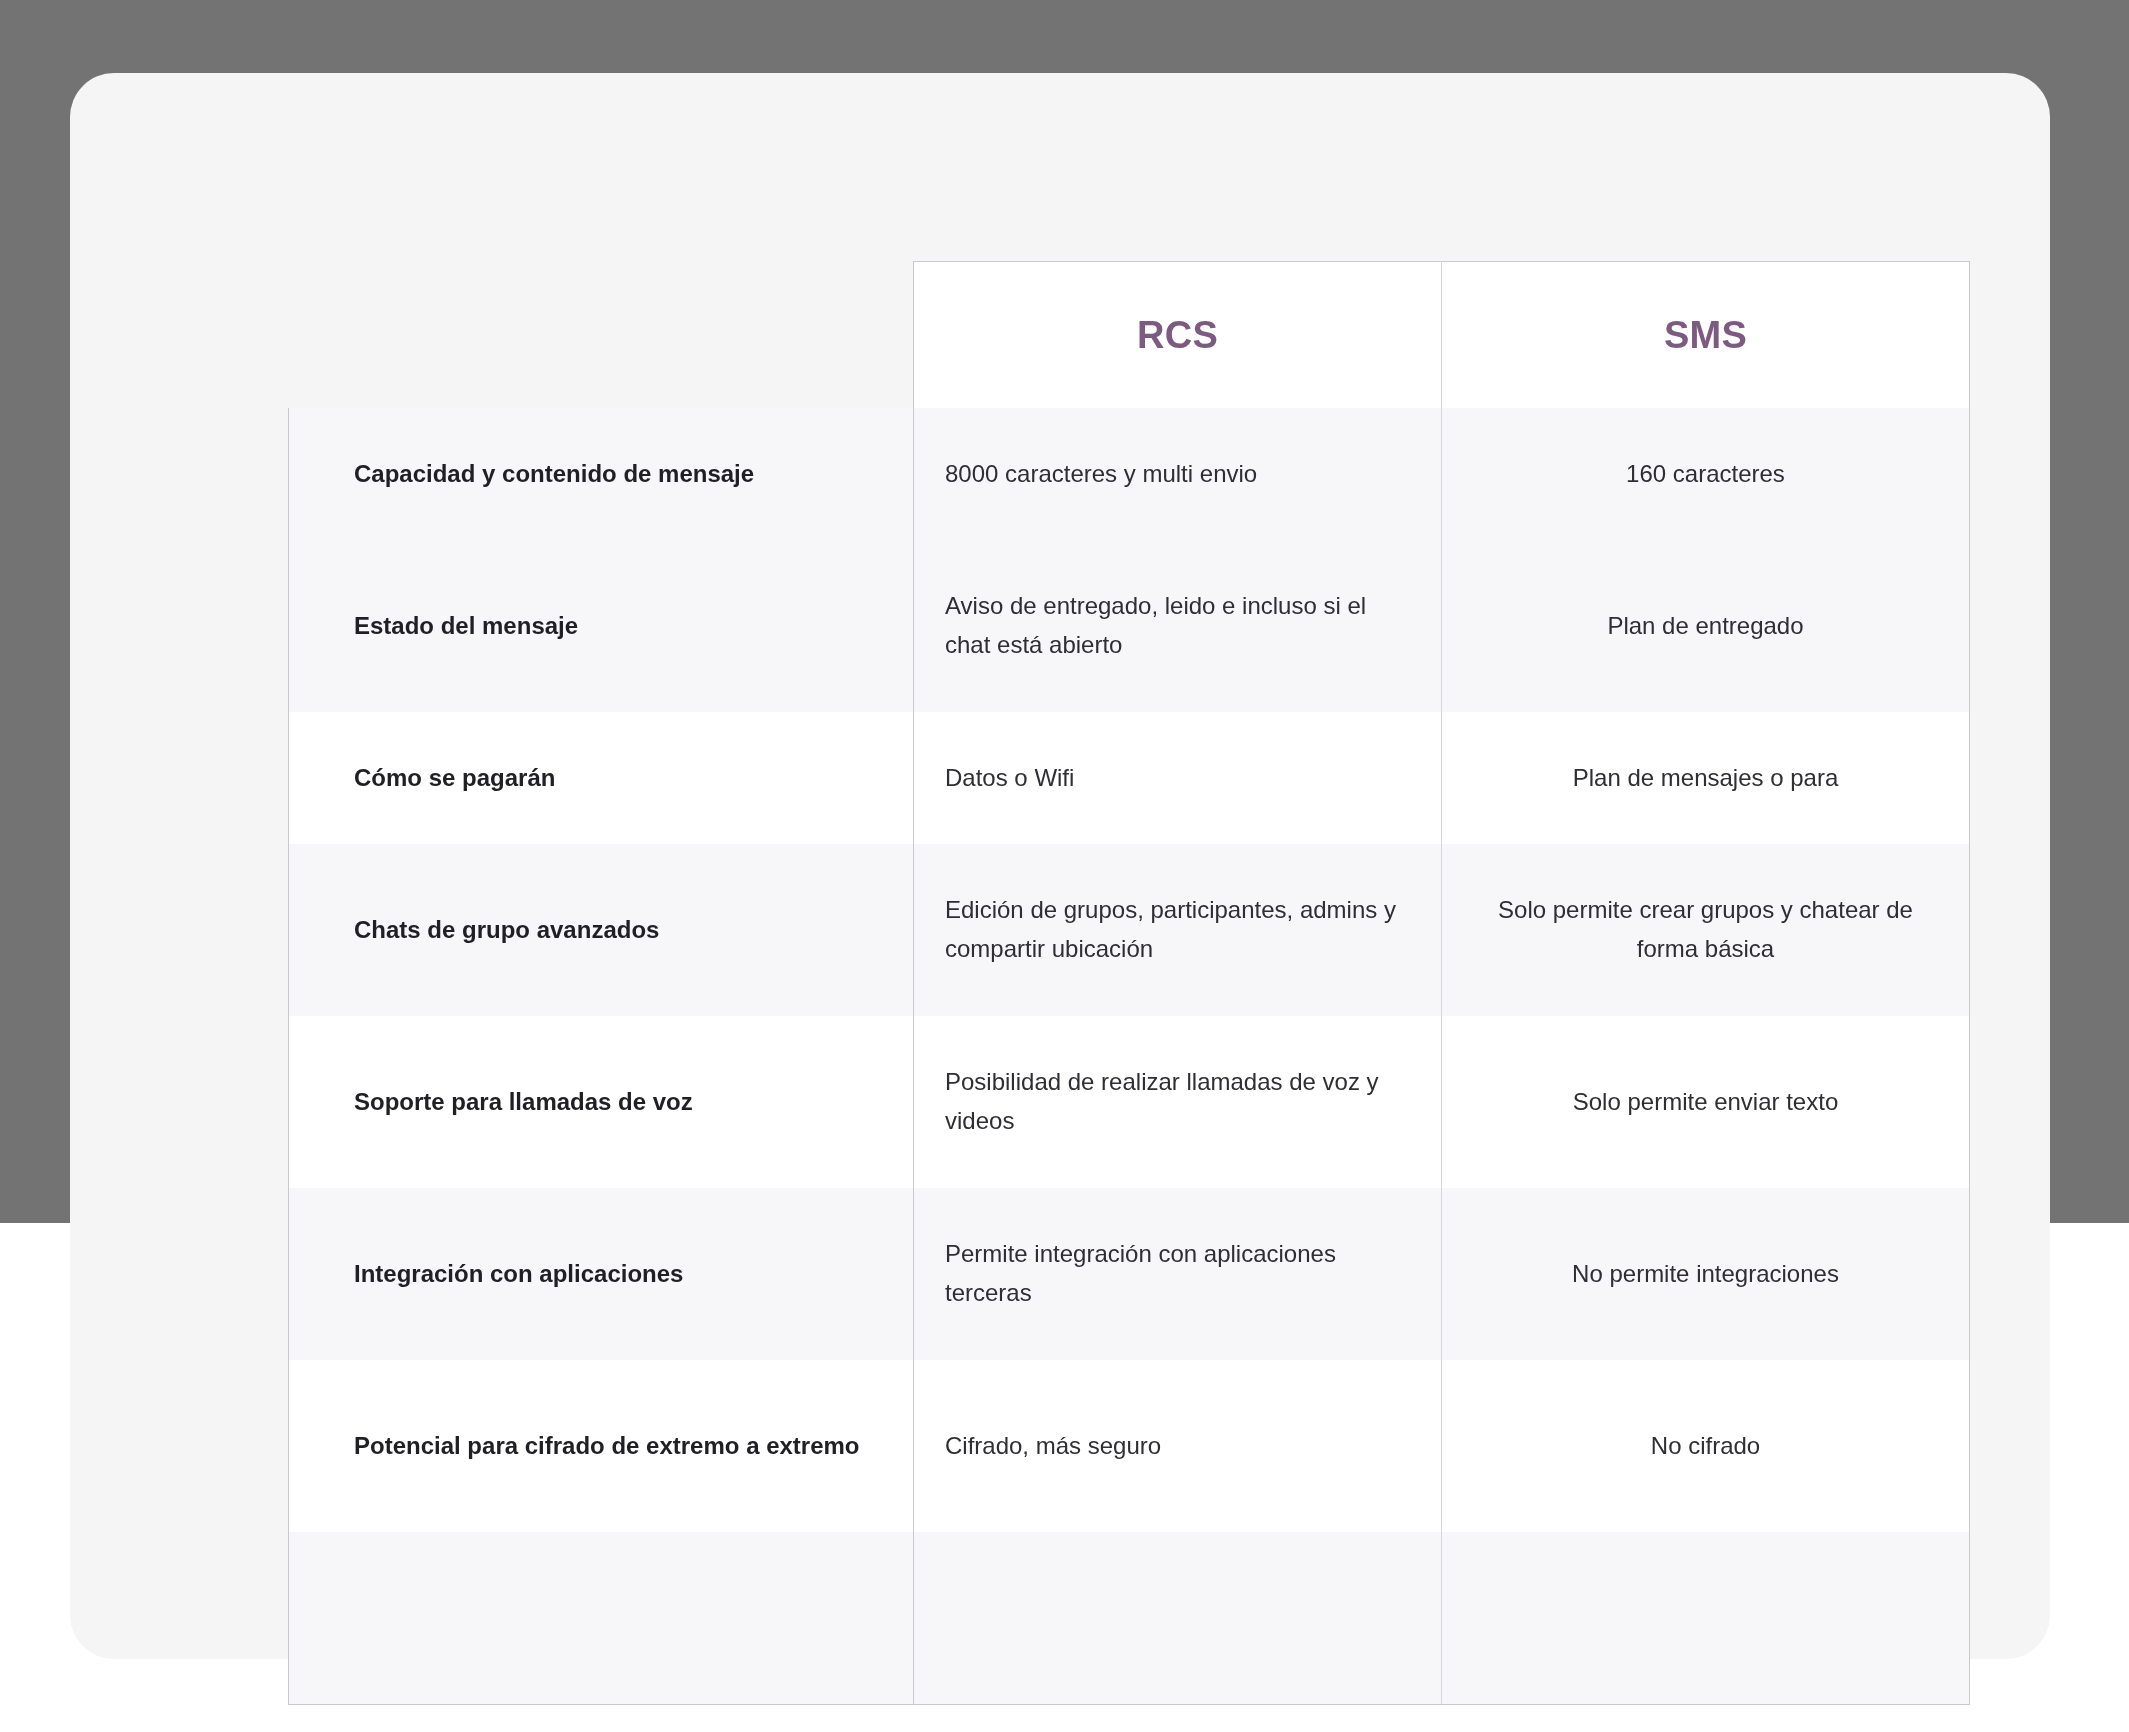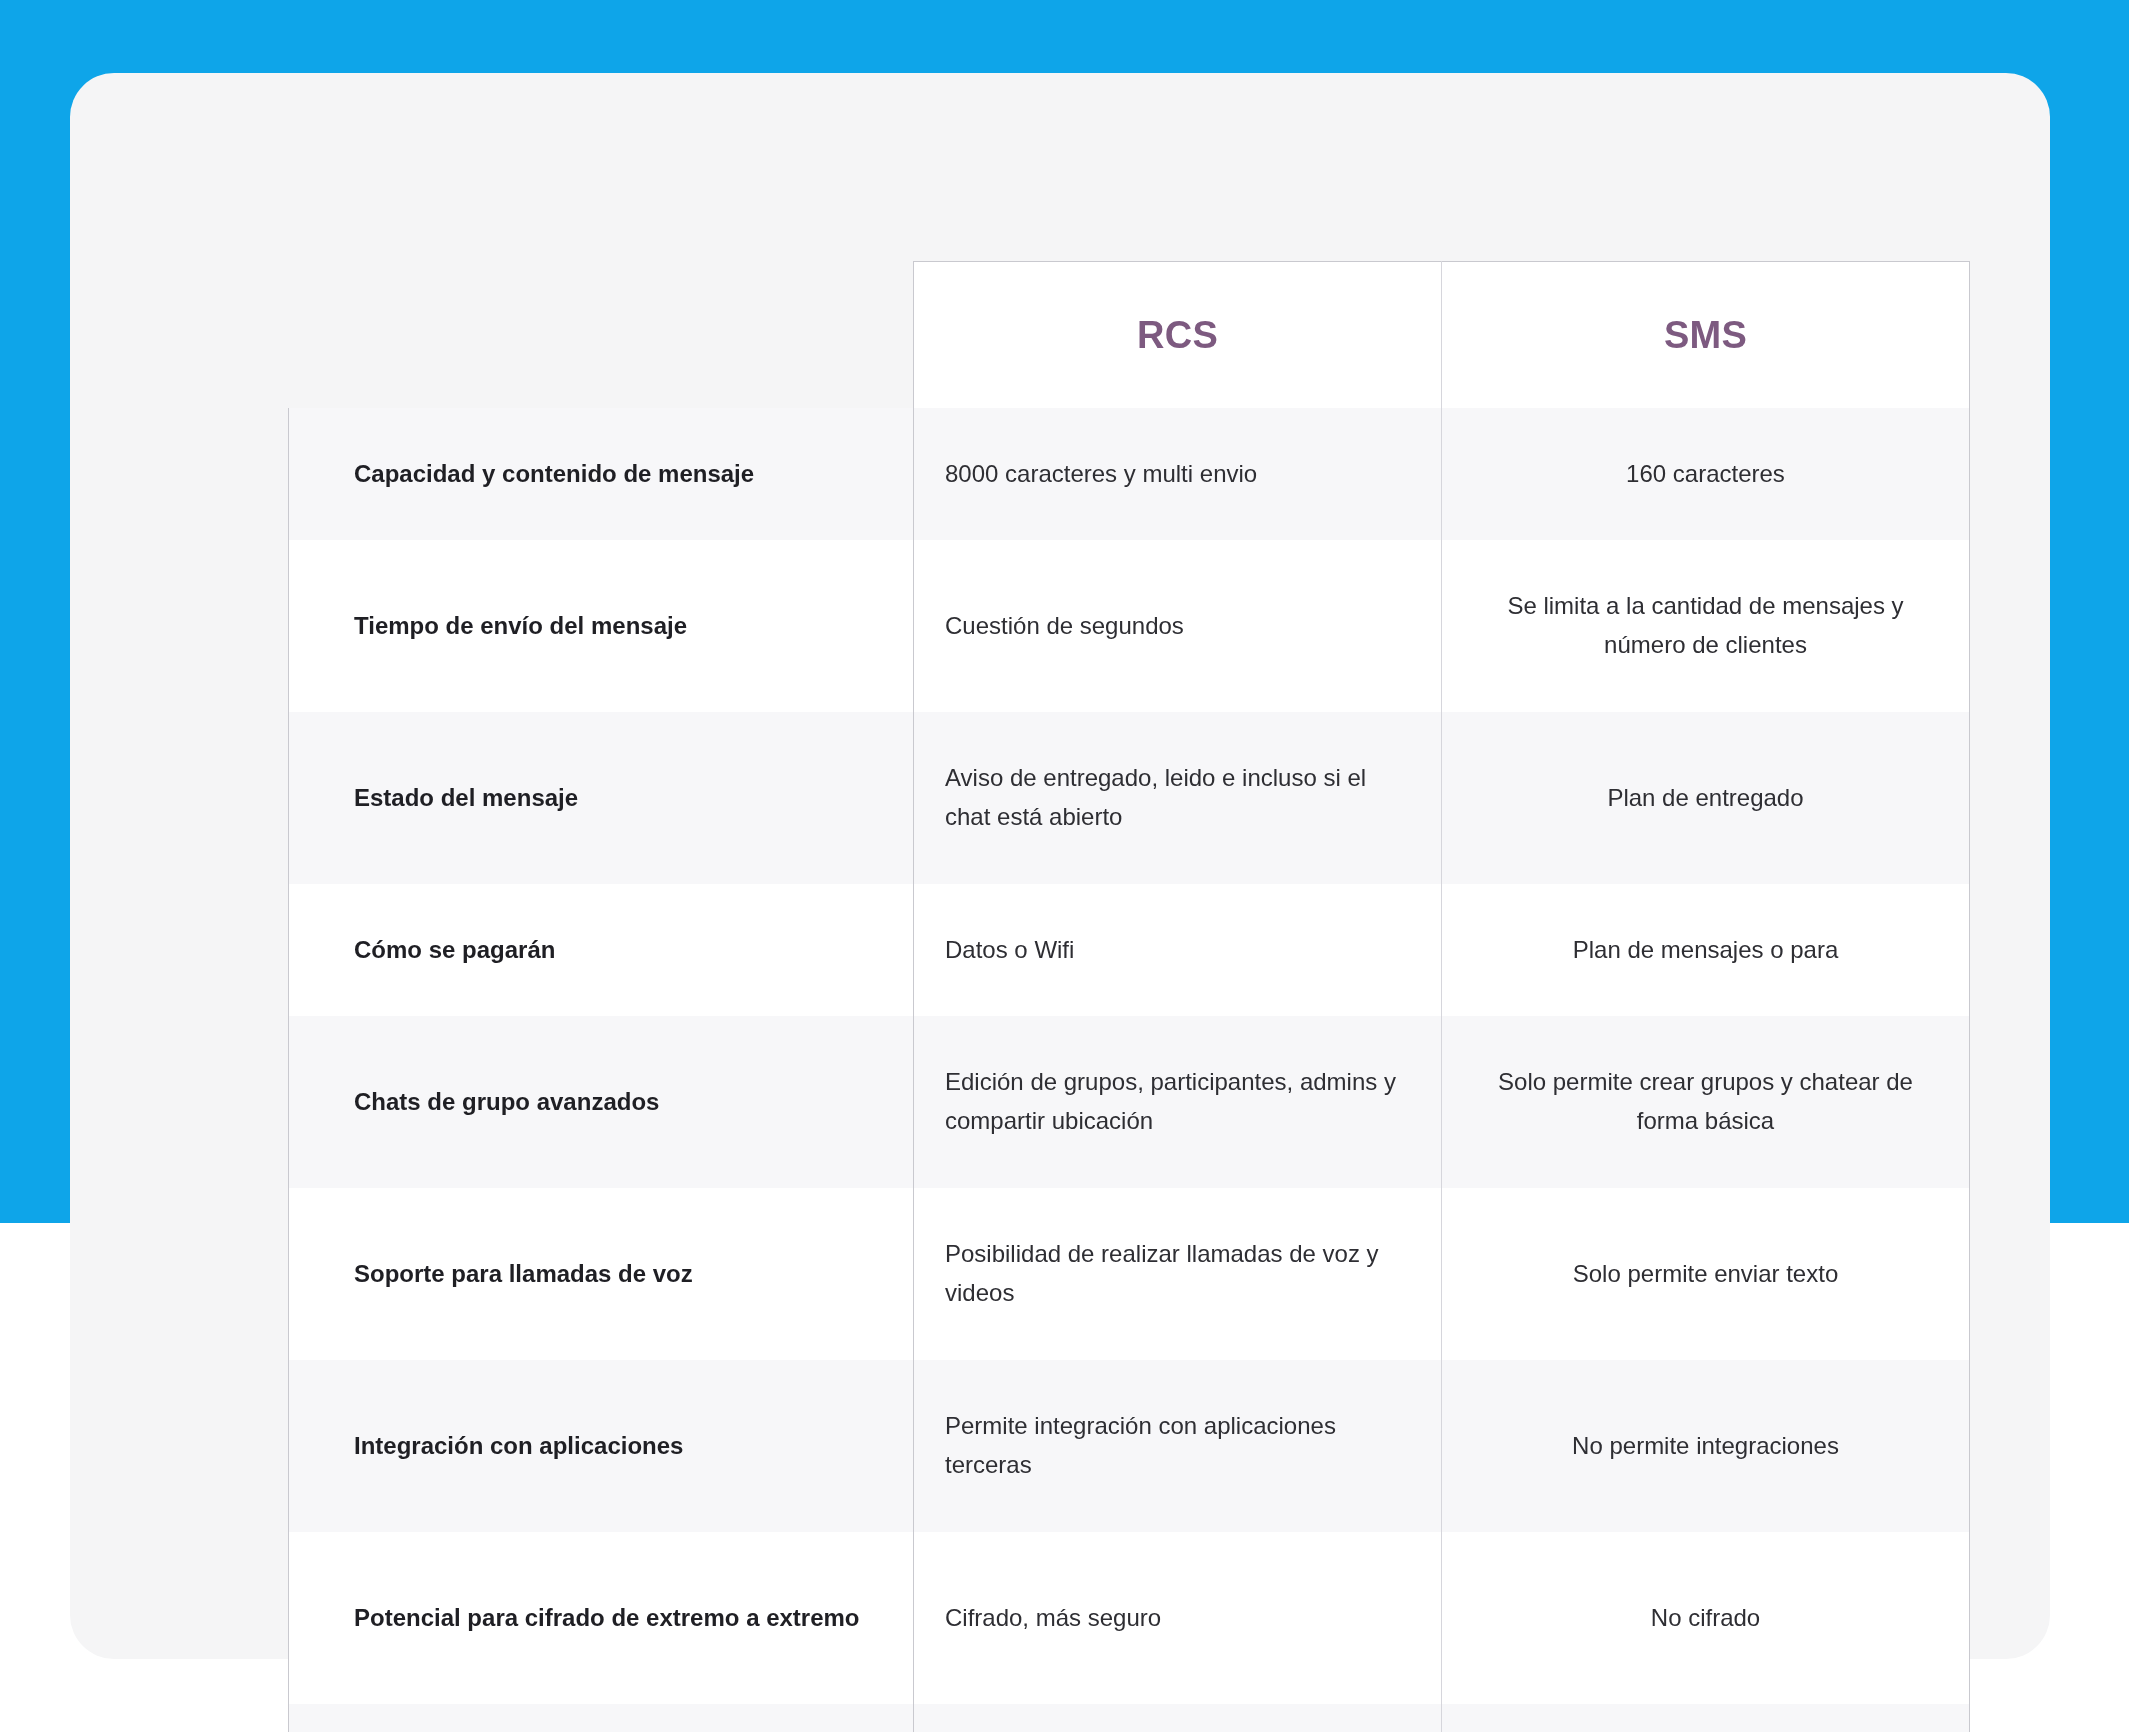--- a/index.html
+++ b/index.html
@@ -11,21 +11,21 @@
     width: 2129px;
     height: 1733px;
     font-family: "Liberation Sans", "DejaVu Sans", sans-serif;
     overflow: hidden;
   }
 
   .page {
     position: relative;
     width: 2129px;
     height: 1223px;
-    background: #0ea5e9;
+    background: #737373;
   }
 
   
   .card {
     position: absolute;
     left: 70px;
     top: 73px;
     width: 1980px;
     height: 1586px;
     background: #f5f5f6;
@@ -167,31 +167,20 @@
             <span class="feature-text">Capacidad y contenido de mensaje</span>
           </td>
           <td class="cell-rcs">
             <span class="value-text">8000 caracteres y multi envio</span>
           </td>
           <td class="cell-sms">
             <span class="value-text">160 caracteres</span>
           </td>
         </tr>
 
-        <tr class="r1">
-          <td class="cell-feature">
-            <span class="feature-text">Tiempo de envío del mensaje</span>
-          </td>
-          <td class="cell-rcs">
-            <span class="value-text">Cuestión de segundos</span>
-          </td>
-          <td class="cell-sms">
-            <span class="value-text">Se limita a la cantidad de mensajes y número de clientes</span>
-          </td>
-        </tr>
 
         <tr class="striped r2">
           <td class="cell-feature">
             <span class="feature-text">Estado del mensaje</span>
           </td>
           <td class="cell-rcs">
             <span class="value-text">Aviso de entregado, leido e incluso si el chat está abierto</span>
           </td>
           <td class="cell-sms">
             <span class="value-text">Plan de entregado</span>

